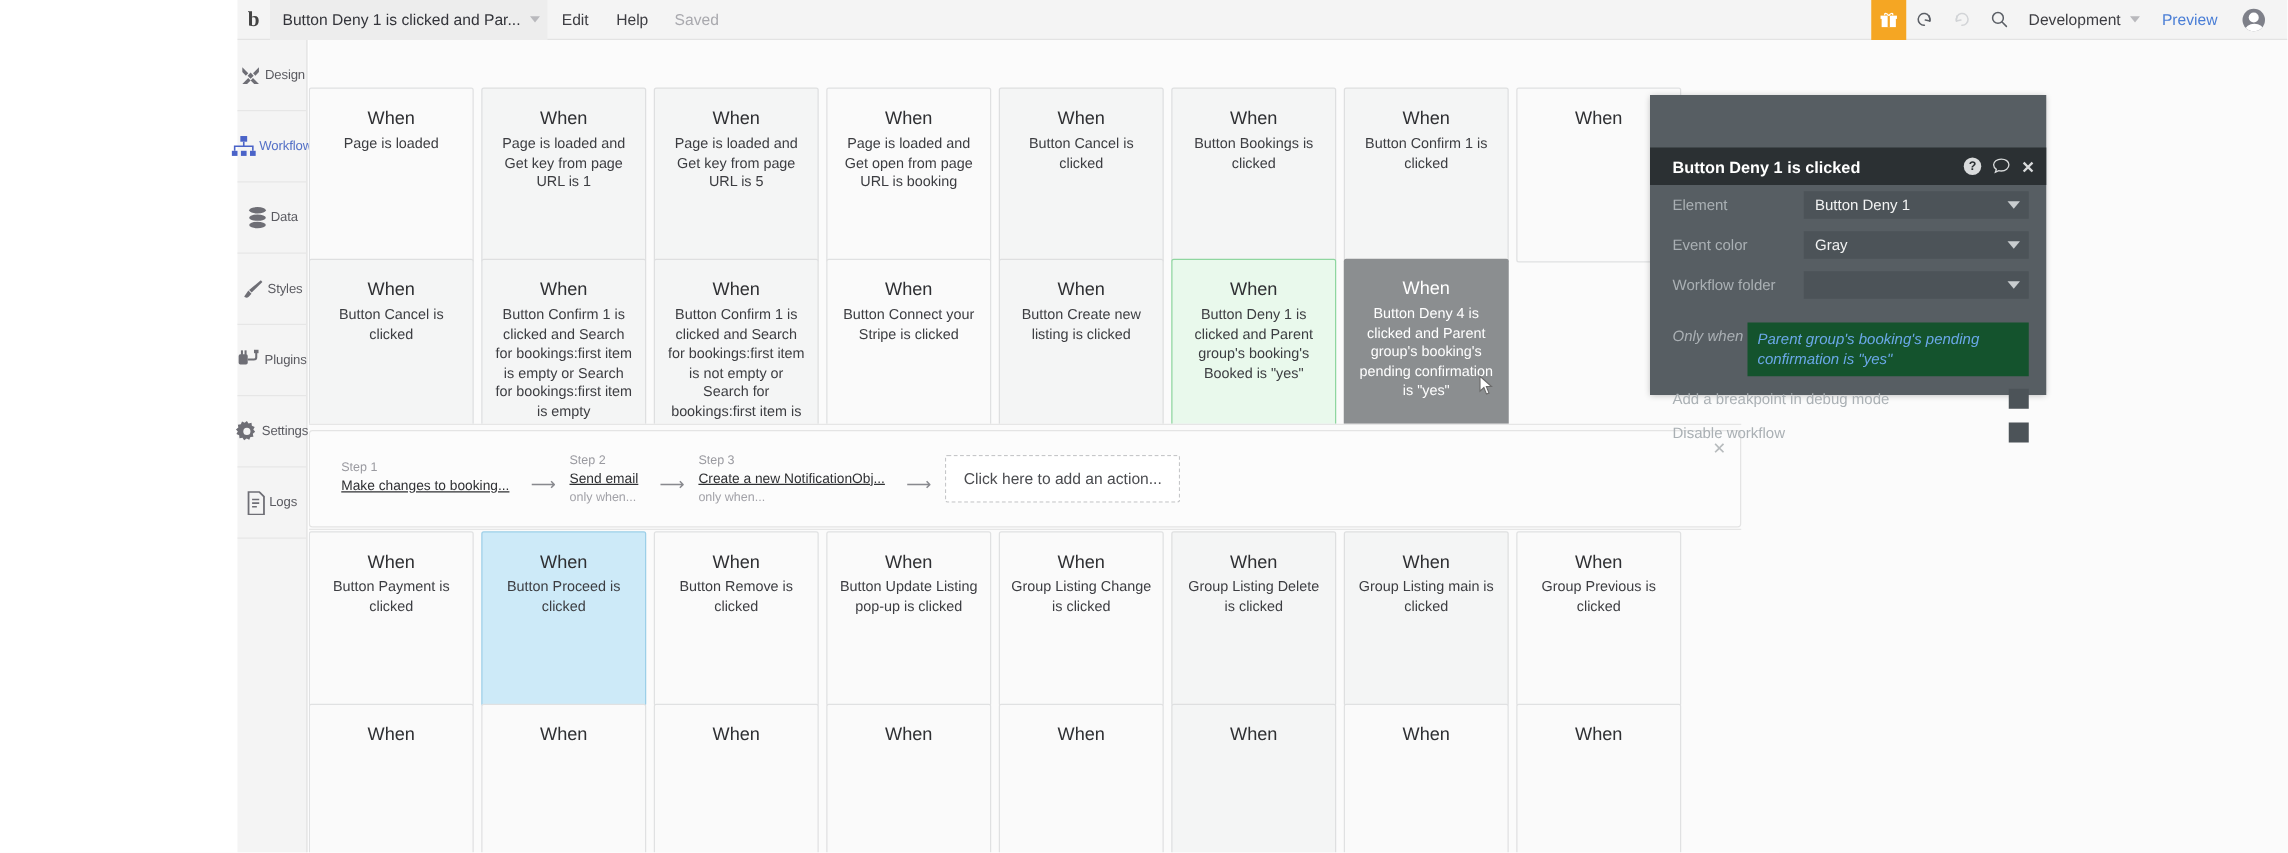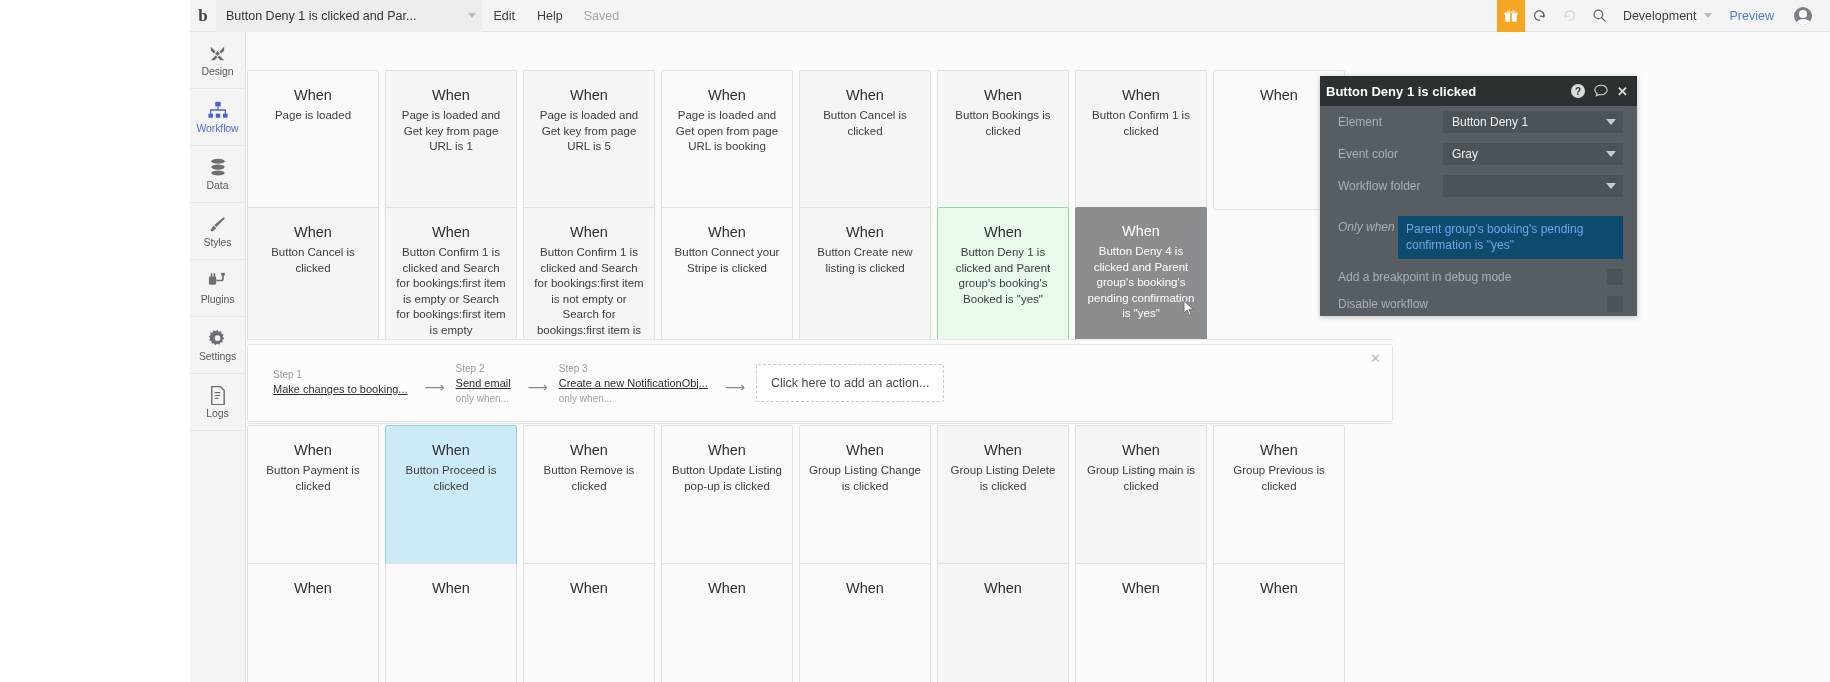--- a/index.html
+++ b/index.html
@@ -23,21 +23,21 @@
     color:#444; font-size:17px; font-weight:700; font-family:"Liberation Serif", serif;
   }
   .tb-pagesel {
     display:flex; align-items:center; height: 32px; padding: 0 4px 0 6px;
     min-width: 228px; color:#33343a; font-size:12.5px;
   }
   .tb-pagesel .caret { margin-left:auto; }
   .caret { width:0;height:0;border-left:4px solid transparent;border-right:4px solid transparent;border-top:5px solid #b9b9bd; }
   .tb-wfsel {
     display:flex; align-items:center; height: 32px; padding: 0 6px 0 10px;
-    min-width: 196px; background:#ededed; color:#33343a; font-size:12.5px;gap:44px;
+    min-width: 196px; background:#ededed; color:#33343a; font-size:12.5px;
   }
   .tb-wfsel .caret { margin-left: 8px; }
   .tb-link { padding: 0 11px; font-size:12.5px; color:#3d3d42; line-height:32px; }
   .tb-saved { padding: 0 10px; font-size:12.5px; color:#a9a9ae; line-height:32px; }
   .tb-right { margin-left:auto; display:flex; align-items:center; height:32px; padding-right:12px; }
   .tb-gift {
     width: 28px; height: 32px; background:#f5a623; display:flex; align-items:center; justify-content:center;
   }
   .tb-ico { width: 30px; height:32px; display:flex; align-items:center; justify-content:center; }
   .tb-dev { font-size:12.5px; color:#3d3d42; padding-left:8px; display:flex; align-items:center; gap:7px;}
@@ -46,21 +46,21 @@
   .avatar:before{content:"";position:absolute;left:5px;top:3px;width:8px;height:8px;border-radius:50%;background:#fff;}
   .avatar:after{content:"";position:absolute;left:1.5px;top:12px;width:15px;height:11px;border-radius:50% 50% 0 0;background:#fff;}
 
   
   .sidebar {
     position:absolute; left:190px; top:32px; width:56px; height:650px;
     background:#f4f4f4; border-right:1px solid #e2e2e2;
   }
   .sb-item {
     height: 57px; border-bottom:1px solid #e6e6e6;
-    display:flex; flex-direction:column; align-items:center; justify-content:center; gap:2px;
+    display:flex; flex-direction:row; align-items:center; justify-content:center; gap:2px;
   }
   .sb-label { font-size:10.5px; color:#5a5a60; letter-spacing:-0.1px; }
   .sb-item.active .sb-label { color:#5470c6; }
   .sb-ico { height:20px; display:flex; align-items:center; justify-content:center; color:#6e6e75; }
 
   
   .canvas {
     position:absolute; left:247px; top:32px; width:1583px; height:650px;
     background:#fbfbfb; overflow:hidden;
   }
@@ -106,42 +106,42 @@
     position:absolute; right:11px; top:7px; color:#b7bbbd; font-size:13px; line-height:13px;
   }
 
   
   .prop-panel {
     position:absolute; left:1320px; top:76px; width:317px; height:240px;
     background:#575e63; box-shadow: 0 1px 5px rgba(0,0,0,0.25);
   }
   .pp-header {
     height:30px; background:#2b3033; display:flex; align-items:center;
-    padding: 0 9px 0 6px; color:#ffffff; font-size:13px; font-weight:bold;
+    padding: 0 9px 0 18px; color:#ffffff; font-size:13px; font-weight:bold;margin-top:42px;
   }
   .pp-header .hdr-icons { margin-left:auto; display:flex; align-items:center; gap:9px; }
   .pp-ico { color:#d9dbdc; font-size:13px; line-height:13px; }
   .pp-ico.help {
     width:14px;height:14px;border-radius:50%;background:#d9dbdc;color:#2b3033;
     font-size:10px;font-weight:bold;display:flex;align-items:center;justify-content:center;
   }
   .pp-row { display:flex; align-items:center; height:32px; padding: 0 14px 0 18px; }
   .pp-label { font-size:12px; color:#aab0b4; width:105px; flex:none; }
   .pp-select {
     flex:1; height:22px; background:#4c5358; display:flex; align-items:center;
     padding: 0 7px 0 9px; font-size:12px; color:#f2f3f3;
   }
   .pp-select .caret-w { margin-left:auto; width:0;height:0;
     border-left:5px solid transparent;border-right:5px solid transparent;border-top:6px solid #c9cdcf; }
   .pp-sep { height:8px; }
   .pp-onlywhen { display:flex; align-items:flex-start; padding: 6px 14px 4px 18px; }
   .pp-onlywhen .pp-label { padding-top:4px; width:60px;font-style:italic; }
   .pp-cond {
-    flex:1; background:#0c4a6e; padding:5px 8px 6px 8px; color:#6ba8e8;
-    font-size:12px; line-height:16px;
+    flex:1; background:#14532d; padding:5px 8px 6px 8px; color:#6ba8e8;
+    font-size:12px; line-height:16px;font-style:italic;
   }
   .pp-check { display:flex; align-items:center; height:27px; padding: 0 14px 0 18px; }
   .pp-check .pp-label { width:auto; flex:1; }
   .pp-box { width:16px;height:16px; background:#4c5358; flex:none; }
 
   
   .masked-card {
     position:absolute; background:#8b8e90; color:#ffffff; border:none;
   }
   .masked-card .when, .masked-card .cond { color:#ffffff; }

